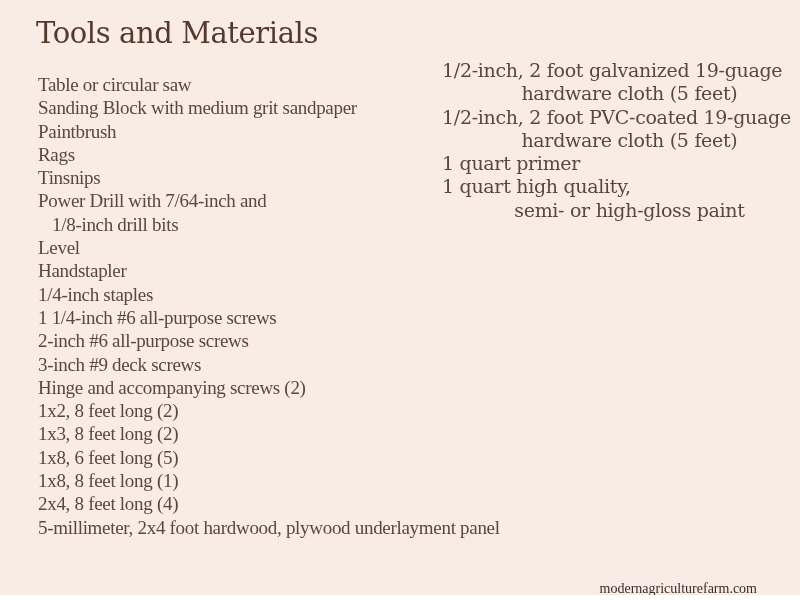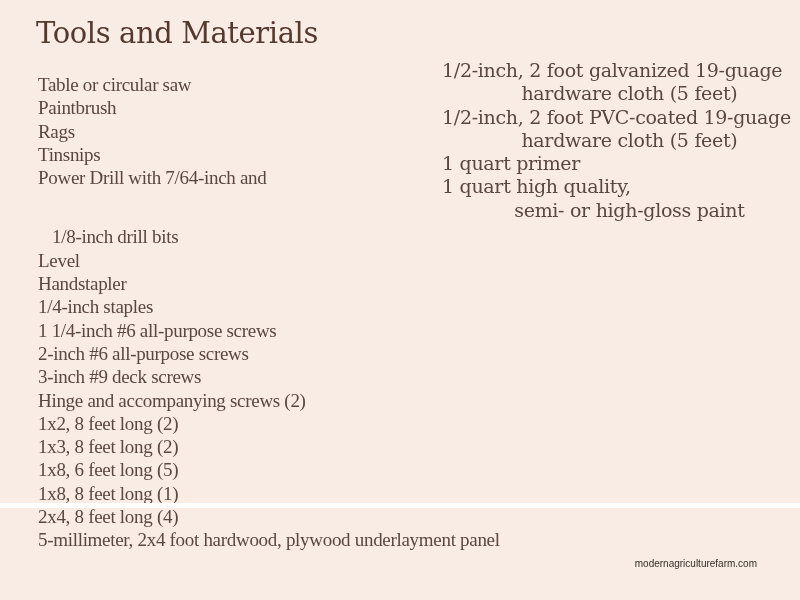--- a/index.html
+++ b/index.html
@@ -9,21 +9,21 @@
     height: 600px;
     overflow: hidden;
   }
   body {
     font-family: "DejaVu Serif", "Liberation Serif", serif;
     background: var(--bg, #f9ece4);
   }
   .slide {
     position: relative;
     width: 800px;
-    height: 508px;
+    height: 600px;
     background: var(--bg, #f9ece4);
   }
   .title {
     position: absolute;
     left: 36px;
     top: 15px;
     margin: 0;
     font-size: 29px;
     font-weight: 500;
     line-height: 1.25;
@@ -33,47 +33,48 @@
   .col {
     position: absolute;
     font-size: 19px;
     line-height: 23.3px;
     letter-spacing: -0.3px;
     color: var(--text, #594740);
     white-space: nowrap;
   }
   .col-left  { left: 38px;  top: 73px; font-family: Liberation Serif, serif; }
   .col-right { left: 442px; top: 59px; }
-  .col-left  .line.indent  { padding-left: 14px; margin-top: 36px; }
+  .col-left  .line.indent  { padding-left: 14px; }
   .col-right .line.indent  { padding-left: 26px; text-align: center; }
   .watermark {
     position: absolute;
     right: 43px;
-    top: 558px;
-    font-family: Liberation Sans, sans-serif;
-    font-size: 10px;
+    top: 581px;
+    font-family: Liberation Serif, serif;
+    font-size: 14px;
     color: var(--watermark, #332e29);
   }
   .bottom-strip {
     position: absolute;
     left: 0;
     bottom: 0;
     width: 800px;
     height: 5px;
     background: var(--strip, #ffffff);
   }
 </style>
 </head>
 <body>
 
 <div class="slide">
   <h1 class="title">Tools and Materials</h1>
 
   <div class="col col-left">
       <div class="line">Table or circular saw</div>
+      <div class="line">Sanding Block with medium grit sandpaper</div>
       <div class="line">Paintbrush</div>
       <div class="line">Rags</div>
       <div class="line">Tinsnips</div>
       <div class="line">Power Drill with 7/64-inch and</div>
       <div class="line indent">1/8-inch drill bits</div>
       <div class="line">Level</div>
       <div class="line">Handstapler</div>
       <div class="line">1/4-inch staples</div>
       <div class="line">1 1/4-inch #6 all-purpose screws</div>
       <div class="line">2-inch #6 all-purpose screws</div>

